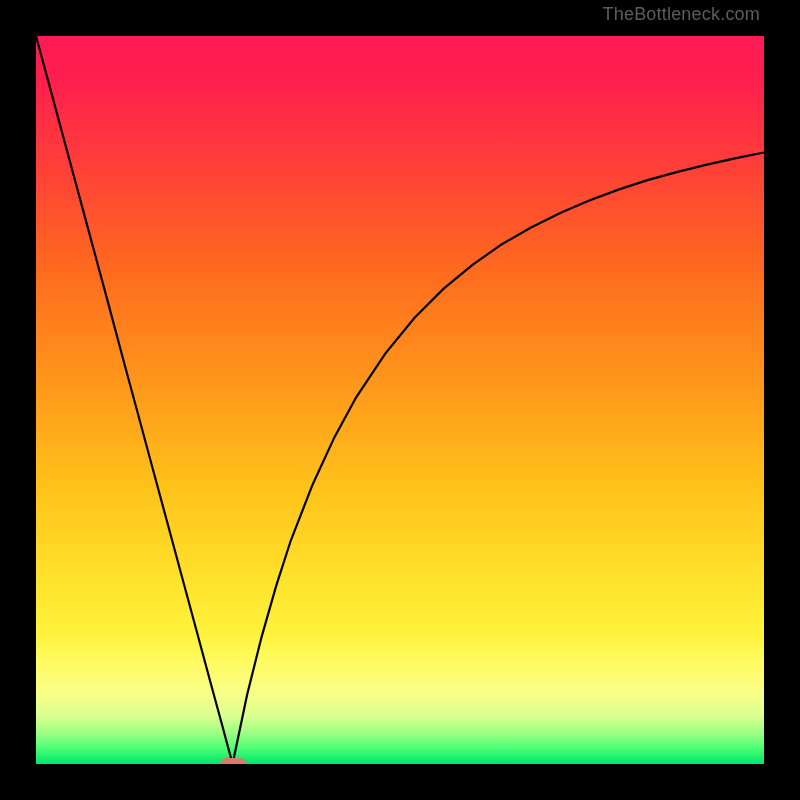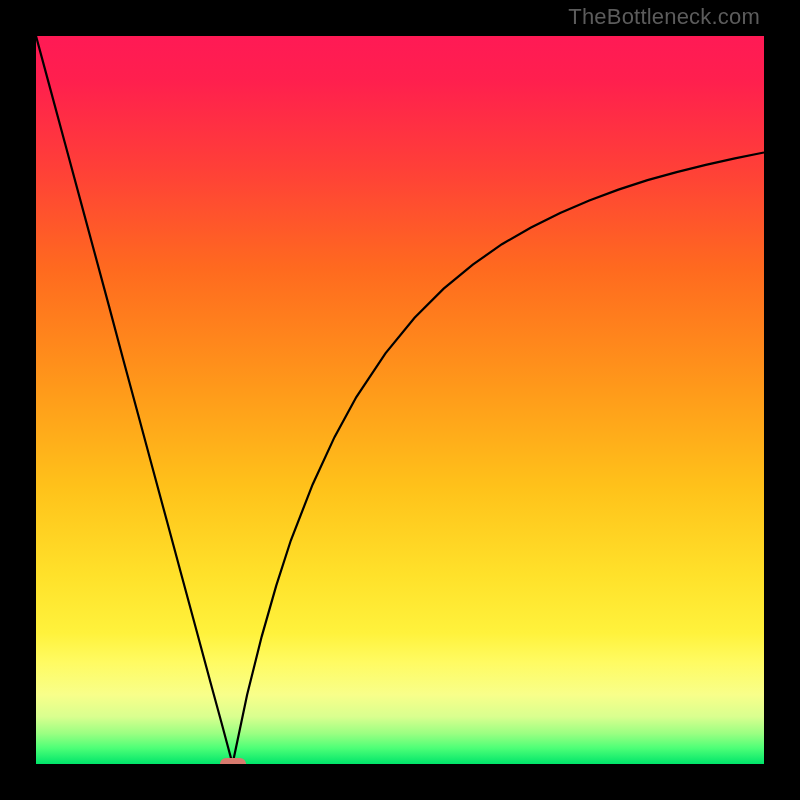--- a/index.html
+++ b/index.html
@@ -32,21 +32,21 @@
     left: 0; top: 0;
     width: 100%;
     height: 100%;
   }
 
   .watermark {
     position: absolute;
     top: 4px;
     right: 40px;
     color: #5c5c5c;
-    font-size: 22px;
+    font-size: 18px;
     font-weight: 500;
     letter-spacing: 0.2px;
   }
 
   .marker {
     position: absolute;
     width: 26px;
     height: 12px;
     background: #d87a6e;
     border-radius: 6px;

